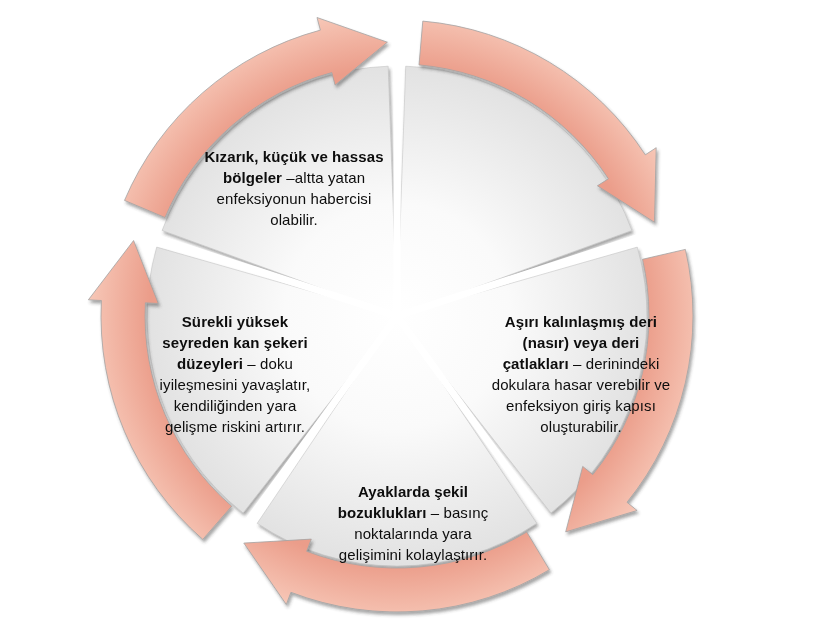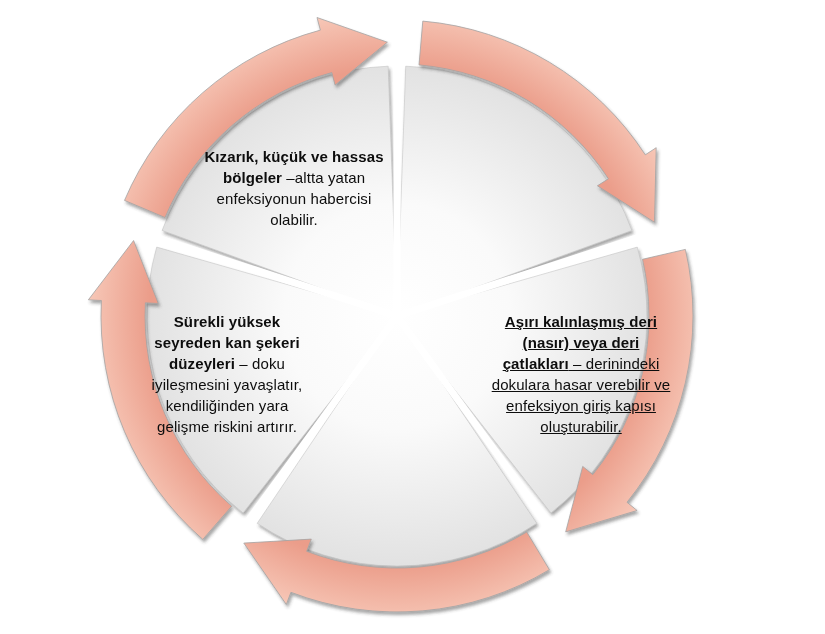--- a/index.html
+++ b/index.html
@@ -74,27 +74,31 @@
     <g fill="url(#arrowGrad)" stroke="#a3a3a3" stroke-width="0.8" stroke-linejoin="round" filter="url(#softShadow)">
       <path d="M 422.8 21.1 A 296 296 0 0 1 645.3 154.8 L 656.2 147.7 L 654.5 222.3 L 597.4 185.8 L 608.4 178.8 A 252 252 0 0 0 419.0 64.9 Z"></path>
       <path d="M 685.4 249.4 A 296 296 0 0 1 627.0 502.3 L 637.1 510.5 L 565.7 531.9 L 582.7 466.4 L 592.8 474.6 A 252 252 0 0 0 642.5 259.3 Z"></path>
       <path d="M 549.4 569.7 A 296 296 0 0 1 290.9 592.3 L 286.3 604.5 L 243.8 543.1 L 311.3 539.1 L 306.7 551.3 A 252 252 0 0 0 526.8 532.0 Z"></path>
       <path d="M 202.8 539.4 A 296 296 0 0 1 101.4 300.5 L 88.4 299.8 L 133.6 240.5 L 158.3 303.5 L 145.4 302.8 A 252 252 0 0 0 231.7 506.2 Z"></path>
       <path d="M 124.5 200.4 A 296 296 0 0 1 320.4 30.1 L 317.0 17.5 L 387.4 42.2 L 335.1 85.1 L 331.8 72.6 A 252 252 0 0 0 165.0 217.5 Z"></path>
     </g>
   </svg>
 
 
-  <div class="seg-text" style="left:581px; top:311px; width:182px;text-decoration:underline;">
+  <div class="seg-text" style="left:581px; top:311px; width:182px;">
     <b>Aşırı kalınlaşmış deri (nasır) veya deri çatlakları</b>
     <span>– derinindeki dokulara hasar verebilir ve enfeksiyon giriş kapısı oluşturabilir.</span>
   </div>
 
+  <div class="seg-text" style="left:413px; top:481px; width:180px;">
+    <b>Ayaklarda şekil bozuklukları</b>
+    <span>– basınç noktalarında yara gelişimini kolaylaştırır.</span>
+  </div>
 
-  <div class="seg-text" style="left:227px; top:311px; width:170px;">
+  <div class="seg-text" style="left:235px; top:311px; width:170px;">
     <b>Sürekli yüksek seyreden kan şekeri düzeyleri</b>
     <span>– doku iyileşmesini yavaşlatır, kendiliğinden yara gelişme riskini artırır.</span>
   </div>
 
   <div class="seg-text" style="left:294px; top:146px; width:185px;">
     <b>Kızarık, küçük ve hassas bölgeler</b>
     <span>–altta yatan enfeksiyonun habercisi olabilir.</span>
   </div>
 
 </div>

